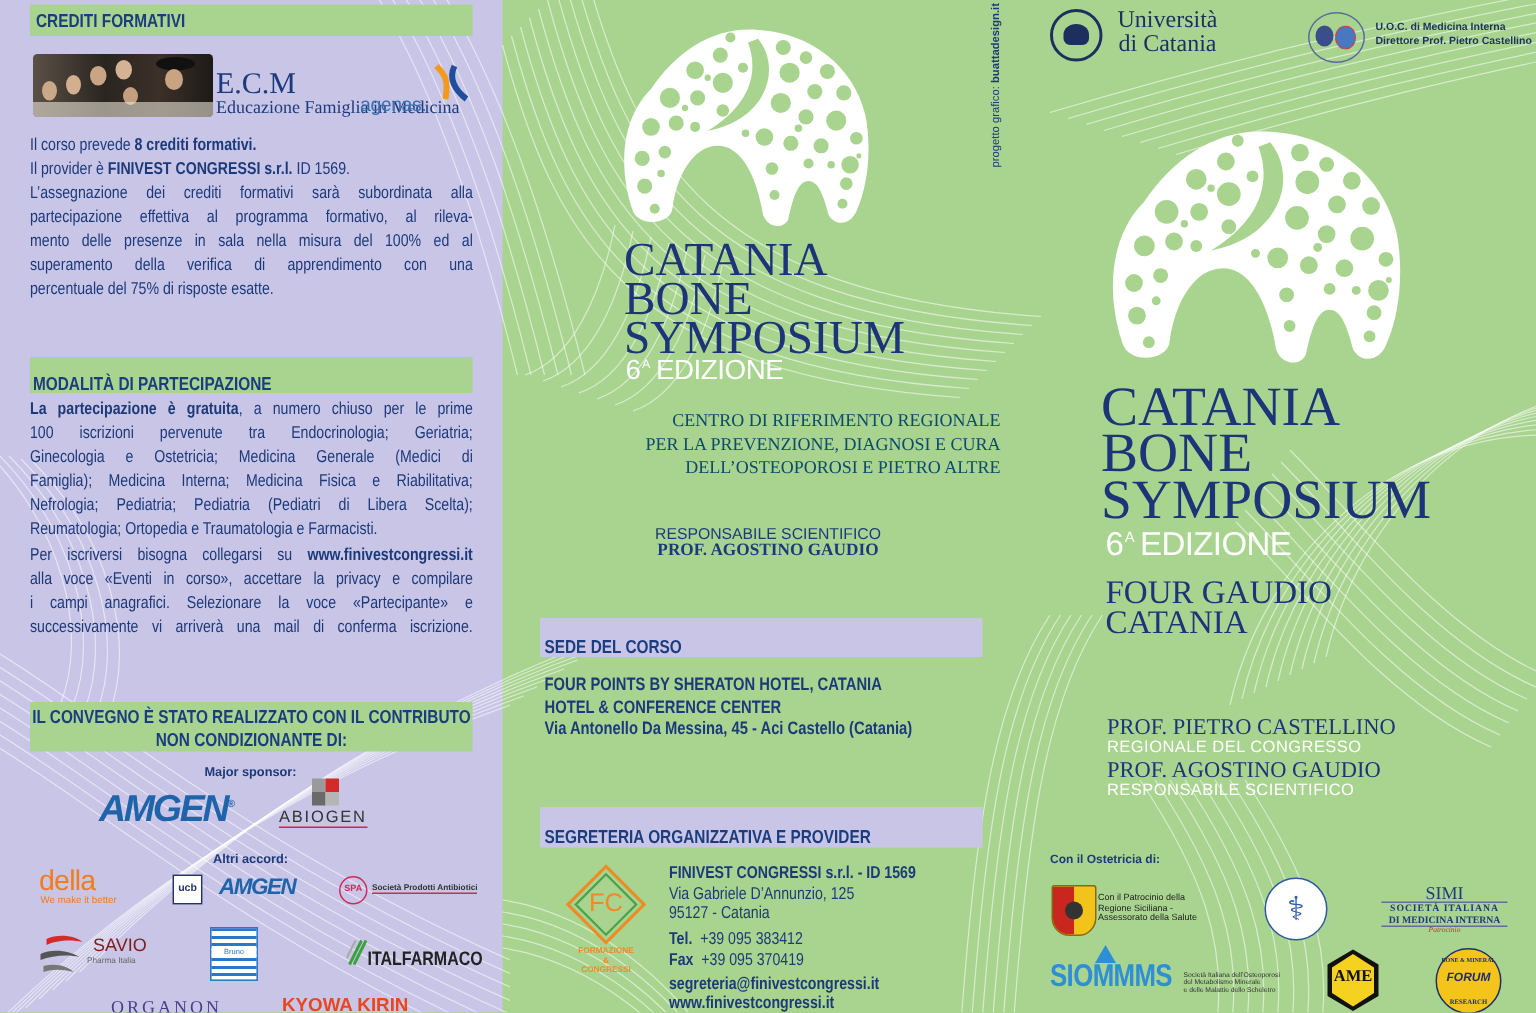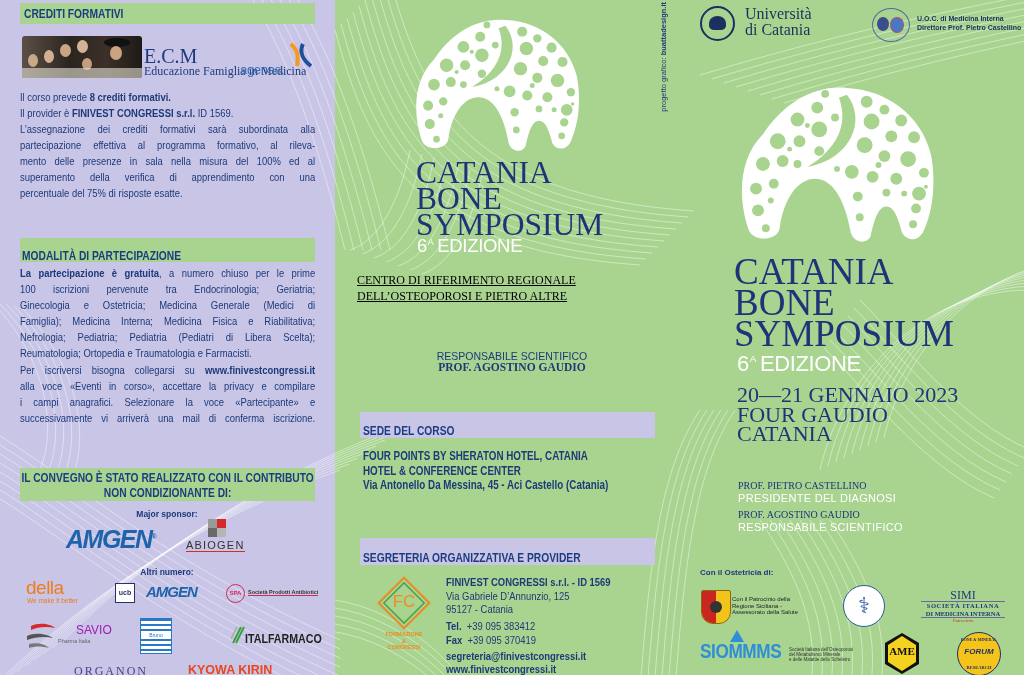--- a/index.html
+++ b/index.html
@@ -9,30 +9,30 @@
   .strip-green{background:#a9d490;}
   .strip-lav{background:#c8c5e6;}
   .mesh{position:absolute;left:0;top:0;width:1024px;height:675px;pointer-events:none;}
   .mesh path,.mesh use{fill:none;stroke:rgba(255,255,255,0.55);stroke-width:0.8;}
   .cond{transform:scaleX(0.82);transform-origin:left top;}
   .hdr{font-weight:bold;font-size:12.5px;line-height:14px;white-space:nowrap;color:#1b3d80;}
   .para{font-size:11.5px;line-height:16px;color:#1c3a7a;}
   .para .ln{display:block;white-space:normal;}
   .para .j{text-align:justify;text-align-last:justify;}
   .para b{font-weight:bold;}
-  .serif{font-family:"Liberation Serif",serif;}
+  .serif{font-family:"Liberation Serif",serif;text-align:center;}
   .title-mid{font-family:"Liberation Serif",serif;font-size:31.5px;line-height:26px;color:#1d3578;}
   .title-right{font-family:"Liberation Serif",serif;font-size:37px;line-height:31px;color:#1d3578;}
   .ed{color:#fff;white-space:nowrap;letter-spacing:-0.3px;}
   .ed sup{font-size:0.45em;vertical-align:0.9em;margin-left:1px;margin-right:4px;}
-  .center-txt{font-family:"Liberation Serif",serif;font-size:12px;line-height:15.5px;text-align:left;color:#000000;text-decoration:underline;}
+  .center-txt{font-family:"Liberation Serif",serif;font-size:12px;line-height:15.5px;text-align:right;color:#0c4a6e;}
   .info{font-size:11.5px;line-height:13.5px;white-space:nowrap;color:#1c3a7a;}
   .info b{font-weight:bold;}
   .date{font-family:"Liberation Serif",serif;font-size:22px;line-height:19.5px;color:#1d3578;white-space:nowrap;}
-  .pname{font-family:"Liberation Serif",serif;font-size:10px;line-height:13px;color:#1d3578;white-space:nowrap;}
+  .pname{font-family:"Liberation Serif",serif;font-size:15px;line-height:13px;color:#1d3578;white-space:nowrap;}
   .prole{font-size:11px;line-height:13px;color:#fff;letter-spacing:0.3px;white-space:nowrap;}
   .tiny{font-size:6px;line-height:6.5px;white-space:nowrap;}
   .logo-txt{white-space:nowrap;}
 </style>
 </head>
 <body>
 
 <svg width="0" height="0" style="position:absolute">
   <defs>
     <symbol id="eleph" viewBox="0 0 200 165">
@@ -250,34 +250,34 @@
 
 <div class="abs logo-txt" style="left:66px;top:524px;font-size:25px;font-weight:bold;font-style:italic;color:#1f64ab;letter-spacing:-1.5px;line-height:26px;"><span>AMGEN</span><sup style="font-size:7px;font-style:normal;letter-spacing:0;">®</sup></div>
 <div class="abs" style="left:208px;top:519px;width:18px;height:18px;">
   <div class="abs" style="left:0;top:0;width:9px;height:9px;background:#9a9a9a;"></div>
   <div class="abs" style="left:9px;top:0;width:9px;height:9px;background:#d42a2a;"></div>
   <div class="abs" style="left:0;top:9px;width:9px;height:9px;background:#6a6a6a;"></div>
   <div class="abs" style="left:9px;top:9px;width:9px;height:9px;background:#b5b5b5;"></div>
 </div>
 <div class="abs logo-txt" style="left:186px;top:539px;font-size:11px;letter-spacing:1.2px;color:#333;border-bottom:1.5px solid #d42a2a;line-height:12px;">ABIOGEN</div>
 
-<div class="abs logo-txt" style="left:127px;top:567px;width:80px;text-align:center;font-size:8.5px;font-weight:bold;">Altri numero:</div>
+<div class="abs logo-txt" style="left:127px;top:567px;width:80px;text-align:center;font-size:8.5px;font-weight:bold;">Altri accord:</div>
 <div class="abs logo-txt" style="left:26px;top:578px;font-size:19px;color:#f07c1c;line-height:19px;letter-spacing:-0.5px;">della</div>
 <div class="abs logo-txt" style="left:27px;top:597px;font-size:6.5px;color:#f07c1c;">We make it better</div>
 <div class="abs" style="left:115px;top:583px;width:18px;height:18px;border:1.5px solid #23336e;background:#fff;font-size:7px;line-height:18px;text-align:center;color:#23336e;font-weight:bold;">ucb</div>
 <div class="abs logo-txt" style="left:146px;top:584px;font-size:15px;font-weight:bold;font-style:italic;color:#1f64ab;letter-spacing:-1px;line-height:16px;">AMGEN</div>
 <div class="abs" style="left:226px;top:584px;width:17px;height:17px;border:1.5px solid #d02a5a;border-radius:50%;font-size:6px;line-height:17px;text-align:center;color:#d02a5a;font-weight:bold;">SPA</div>
 <div class="abs logo-txt" style="left:248px;top:589px;font-size:5.5px;font-weight:bold;color:#333;border-bottom:1.5px solid #d02a5a;">Società Prodotti Antibiotici</div>
 
 <svg class="abs" style="left:25px;top:622px;" width="32" height="28" viewBox="0 0 32 28">
   <path d="M6 4 C14 0,26 2,30 6 C22 4,12 5,6 8 Z" fill="#d42a2a"></path>
   <path d="M2 14 C10 10,22 12,28 16 C20 14,10 15,2 18 Z" fill="#555"></path>
   <path d="M4 22 C12 20,20 22,24 26 C16 24,10 24,4 26 Z" fill="#777"></path>
 </svg>
-<div class="abs logo-txt" style="left:76px;top:624px;font-size:12px;color:#a21caf;line-height:12px;">SAVIO</div>
+<div class="abs logo-txt" style="left:62px;top:624px;font-size:12px;color:#7f1d1d;line-height:12px;">SAVIO</div>
 <div class="abs logo-txt" style="left:58px;top:638px;font-size:5.5px;color:#666;">Pharma Italia</div>
 <div class="abs" style="left:140px;top:618px;width:30px;height:34px;border:1.5px solid #2a78c8;background:repeating-linear-gradient(180deg,#2a78c8 0 2px,#fff 2px 5px);">
   <div class="abs logo-txt" style="left:0;top:13px;width:30px;text-align:center;font-size:5px;background:#fff;color:#2a78c8;">Bruno</div>
 </div>
 <svg class="abs" style="left:231px;top:626px;" width="14" height="18" viewBox="0 0 14 18">
   <path d="M2 17 L10 1" stroke="#3aa040" stroke-width="2"></path>
     <path d="M5 17 L13 1" stroke="#3aa040" stroke-width="2"></path>
     <path d="M0 13 L6 1" stroke="#aaa" stroke-width="1.5"></path>
 </svg>
 <div class="abs logo-txt cond" style="left:245px;top:632px;font-size:13px;font-weight:bold;color:#222;line-height:13px;">ITALFARMACO</div>
@@ -290,20 +290,21 @@
 
 <div class="abs title-mid" style="left:416px;top:160px;">
   <div>CATANIA</div>
   <div>BONE</div>
   <div>SYMPOSIUM</div>
 </div>
 <div class="abs ed" style="left:417px;top:232px;font-size:18.5px;line-height:20px;"><span>6</span><sup>A</sup><span>EDIZIONE</span></div>
 
 <div class="abs center-txt" style="left:357px;top:273px;width:310px;">
   <div>CENTRO DI RIFERIMENTO REGIONALE</div>
+  <div>PER LA PREVENZIONE, DIAGNOSI E CURA</div>
   <div>DELL’OSTEOPOROSI E PIETRO ALTRE</div>
 </div>
 <div class="abs" style="left:357px;top:350px;width:310px;text-align:center;font-size:10.5px;line-height:12px;color:#1c3a7a;">RESPONSABILE SCIENTIFICO</div>
 <div class="abs serif" style="left:357px;top:361px;width:310px;text-align:center;font-size:11.5px;font-weight:bold;line-height:13px;color:#1c3a7a;">PROF. AGOSTINO GAUDIO</div>
 
 <div class="abs strip-lav" style="left:360px;top:412px;width:295px;height:26px;"></div>
 <div class="abs hdr cond" style="left:363px;top:424px;">SEDE DEL CORSO</div>
 <div class="abs info cond" style="left:363px;top:449px;font-weight:bold;font-size:12px;line-height:14.5px;">
   <div>FOUR POINTS BY SHERATON HOTEL, CATANIA</div>
   <div>HOTEL &amp; CONFERENCE CENTER</div>
@@ -358,27 +359,26 @@
   </svg>
 
 <div class="abs title-right" style="left:734px;top:256px;">
   <div>CATANIA</div>
   <div>BONE</div>
   <div>SYMPOSIUM</div>
 </div>
 <div class="abs ed" style="left:737px;top:348px;font-size:22px;line-height:22px;letter-spacing:-0.4px;"><span>6</span><sup>A</sup><span>EDIZIONE</span></div>
 
 <div class="abs date" style="left:737px;top:385px;">
-  <div>20—21 GENNAIO 2023</div>
   <div>FOUR GAUDIO</div>
   <div>CATANIA</div>
 </div>
 
 <div class="abs pname" style="left:738px;top:479px;">PROF. PIETRO CASTELLINO</div>
-<div class="abs prole" style="left:738px;top:492px;">PRESIDENTE DEL DIAGNOSI</div>
+<div class="abs prole" style="left:738px;top:492px;">REGIONALE DEL CONGRESSO</div>
 <div class="abs pname" style="left:738px;top:508px;">PROF. AGOSTINO GAUDIO</div>
 <div class="abs prole" style="left:738px;top:521px;">RESPONSABILE SCIENTIFICO</div>
 
 <div class="abs logo-txt" style="left:700px;top:568px;font-size:8px;font-weight:bold;color:#1c3a7a;">Con il Ostetricia di:</div>
 
 <div class="abs" style="left:701px;top:590px;width:28px;height:32px;background:#f2c31b;border:1.5px solid #8a6a10;border-radius:2px 2px 12px 12px;overflow:hidden;">
   <div class="abs" style="left:0;top:0;width:14px;height:32px;background:#c8261e;"></div>
   <div class="abs" style="left:8px;top:10px;width:12px;height:12px;border-radius:50%;background:#333;"></div>
 </div>
 <div class="abs tiny" style="left:732px;top:596px;color:#222;">

